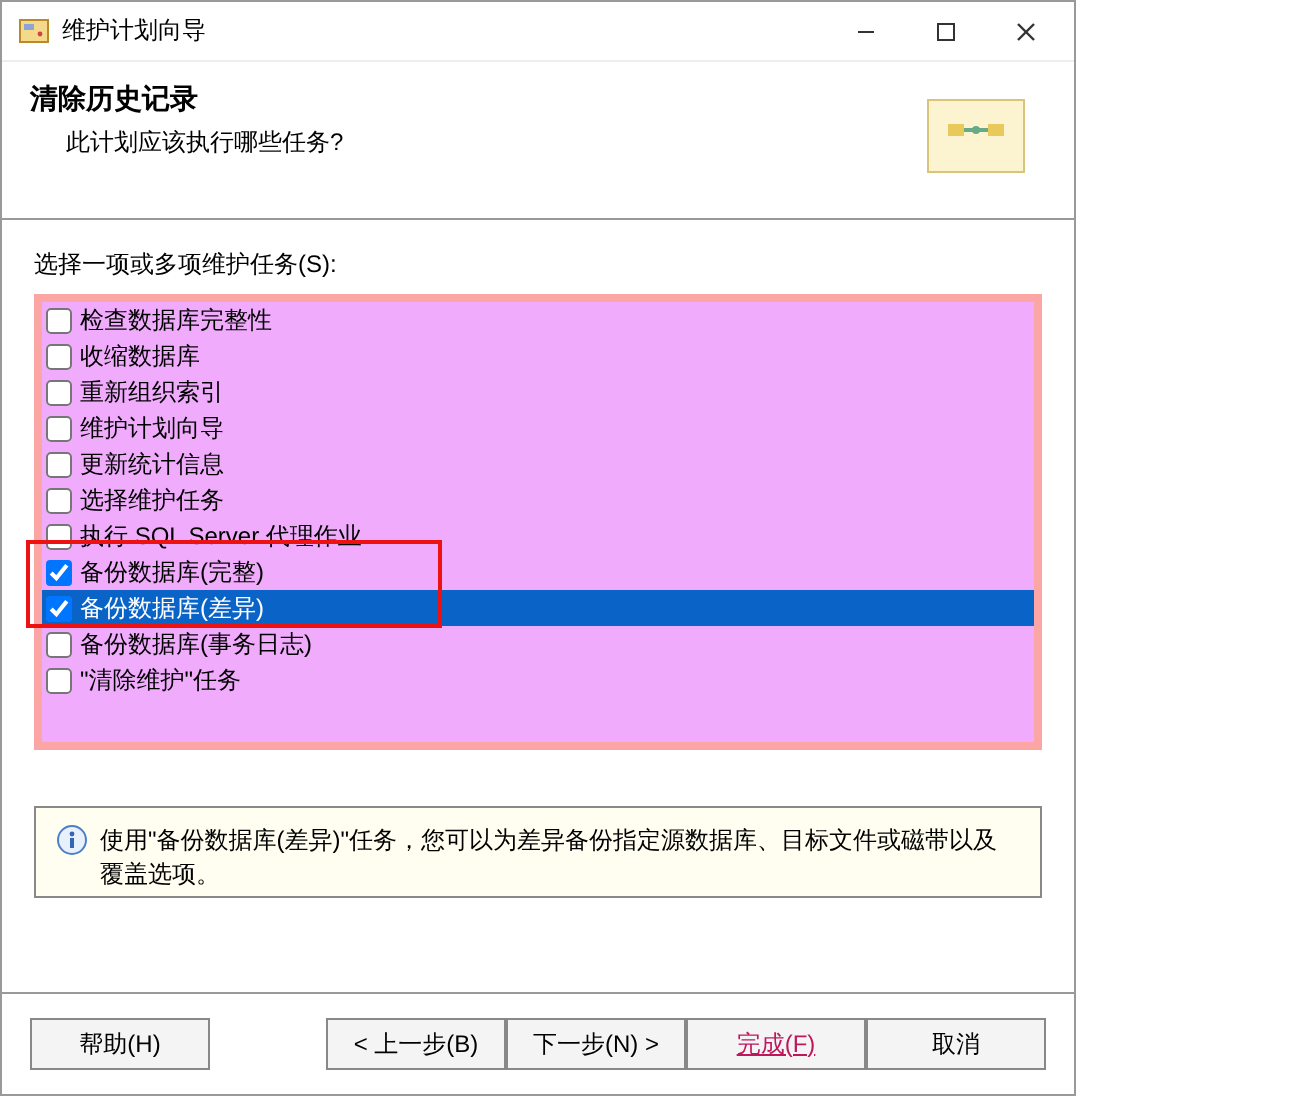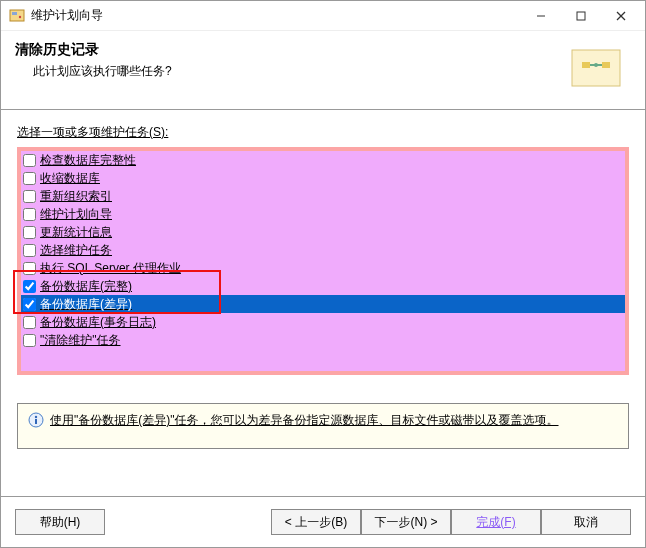--- a/index.html
+++ b/index.html
@@ -5,21 +5,21 @@
     * { box-sizing: border-box; margin: 0; padding: 0; }
     body {
       font-family: "Microsoft YaHei", "SimSun", sans-serif;
       font-size: 12px;
       background: #fff;
       width: 646px;
       height: 548px;
       overflow: hidden;
     }
     .window {
-      width: 646px;
+      width: 538px;
       height: 548px;
       border: 1px solid #999;
       background: #fff;
       display: flex;
       flex-direction: column;
     }
     .titlebar {
       height: 30px;
       display: flex;
       align-items: center;
@@ -53,21 +53,20 @@
     .header-image {
       width: 70px; height: 56px;
       display: flex; align-items: center; justify-content: center;
     }
     .content {
       flex: 1;
       padding: 14px 16px 10px 16px;
       display: flex;
       flex-direction: column;
       overflow: hidden;
-      text-decoration: underline;
     }
     .list-label { font-size: 12px; margin-bottom: 6px; }
     .task-list {
       border: 4px solid #fca5a5;
       background: #f0abfc;
       flex: 0 0 228px;
       overflow: auto;
     }
     .task-item {
       display: flex;
@@ -111,21 +110,21 @@
       gap: 0;
     }
     .btn {
       height: 26px;
       min-width: 90px;
       border: 1px solid #888;
       background: #f4f4f4;
       font-size: 12px;
       padding: 0 10px;
     }
-    .btn:disabled { color: #8b5cf6; text-decoration: underline; }
+    .btn:disabled { color: #be185d; text-decoration: underline; }
     .footer-spacer { flex: 1; }
   </style>
 </head>
 <body>
 
 <div class="window">
 
   <div class="titlebar">
     <span class="titlebar-icon">
       <svg width="16" height="16" viewBox="0 0 16 16">

